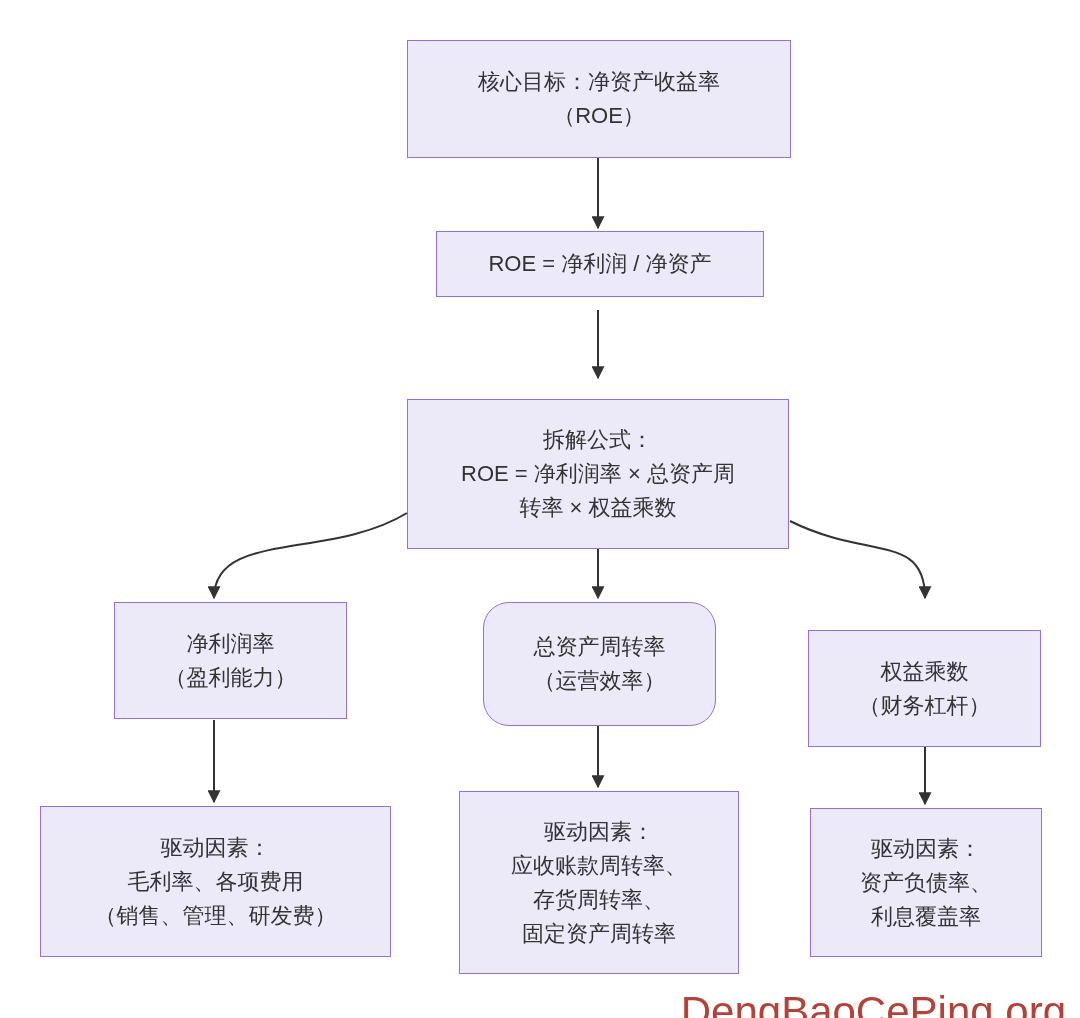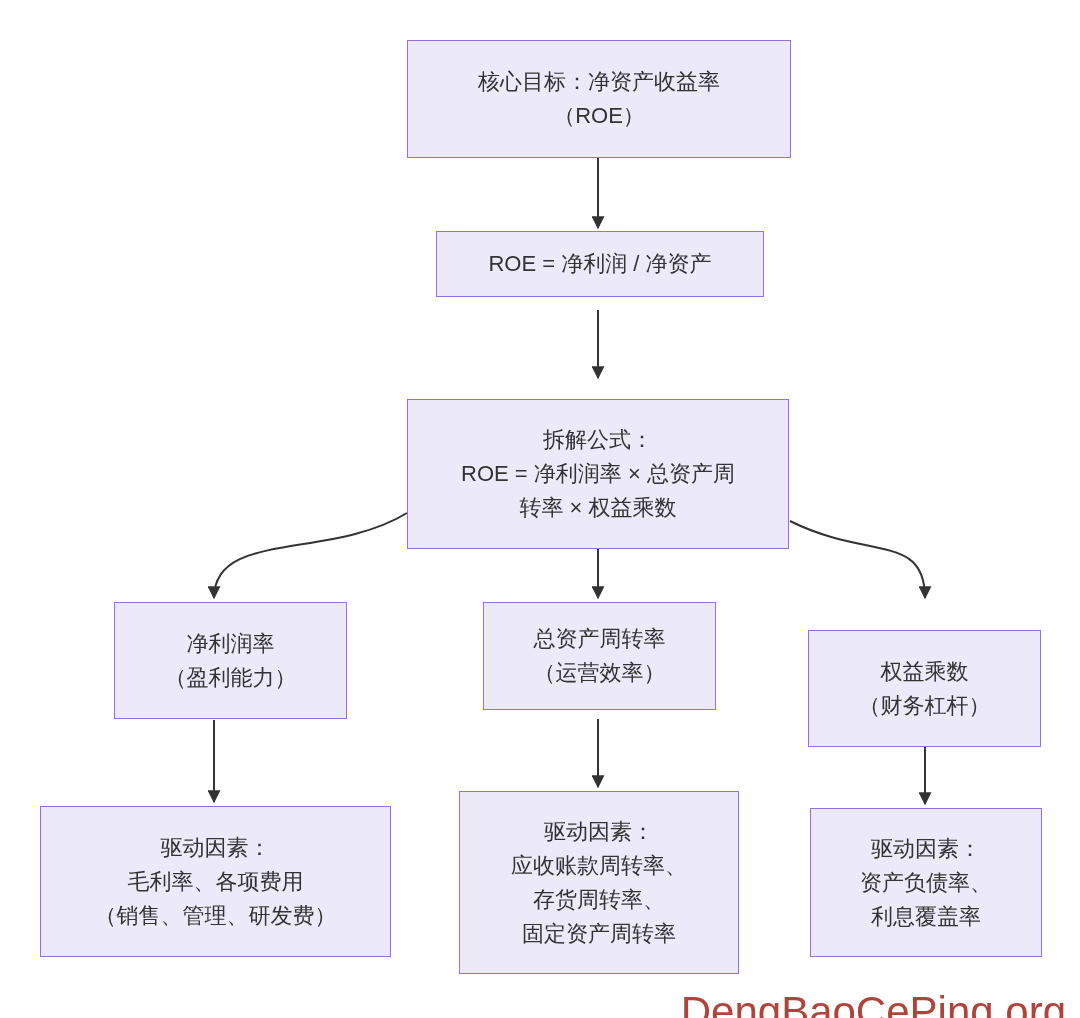--- a/index.html
+++ b/index.html
@@ -82,21 +82,21 @@
 
   <div class="node" style="left:436px; top:231px; width:328px; height:66px;">ROE = 净利润 / 净资产</div>
 
   <div class="node" style="left:407px; top:399px; width:382px; height:150px;">拆解公式：
 ROE = 净利润率 × 总资产周
 转率 × 权益乘数</div>
 
   <div class="node" style="left:98px;  top:602px; width:233px; height:117px;margin-left:16px;">净利润率
 （盈利能力）</div>
 
-  <div class="node" style="left:483px; top:602px; width:233px; height:108px;">总资产周转率
+  <div class="node" style="left:483px; top:602px; width:233px; height:124px;border-radius:26px;">总资产周转率
 （运营效率）</div>
 
   <div class="node" style="left:808px; top:602px; width:233px; height:117px;margin-top:28px;">权益乘数
 （财务杠杆）</div>
 
   <div class="node" style="left:40px;  top:806px; width:351px; height:151px;">驱动因素：
 毛利率、各项费用
 （销售、管理、研发费）</div>
 
   <div class="node" style="left:459px; top:791px; width:280px; height:183px;">驱动因素：

